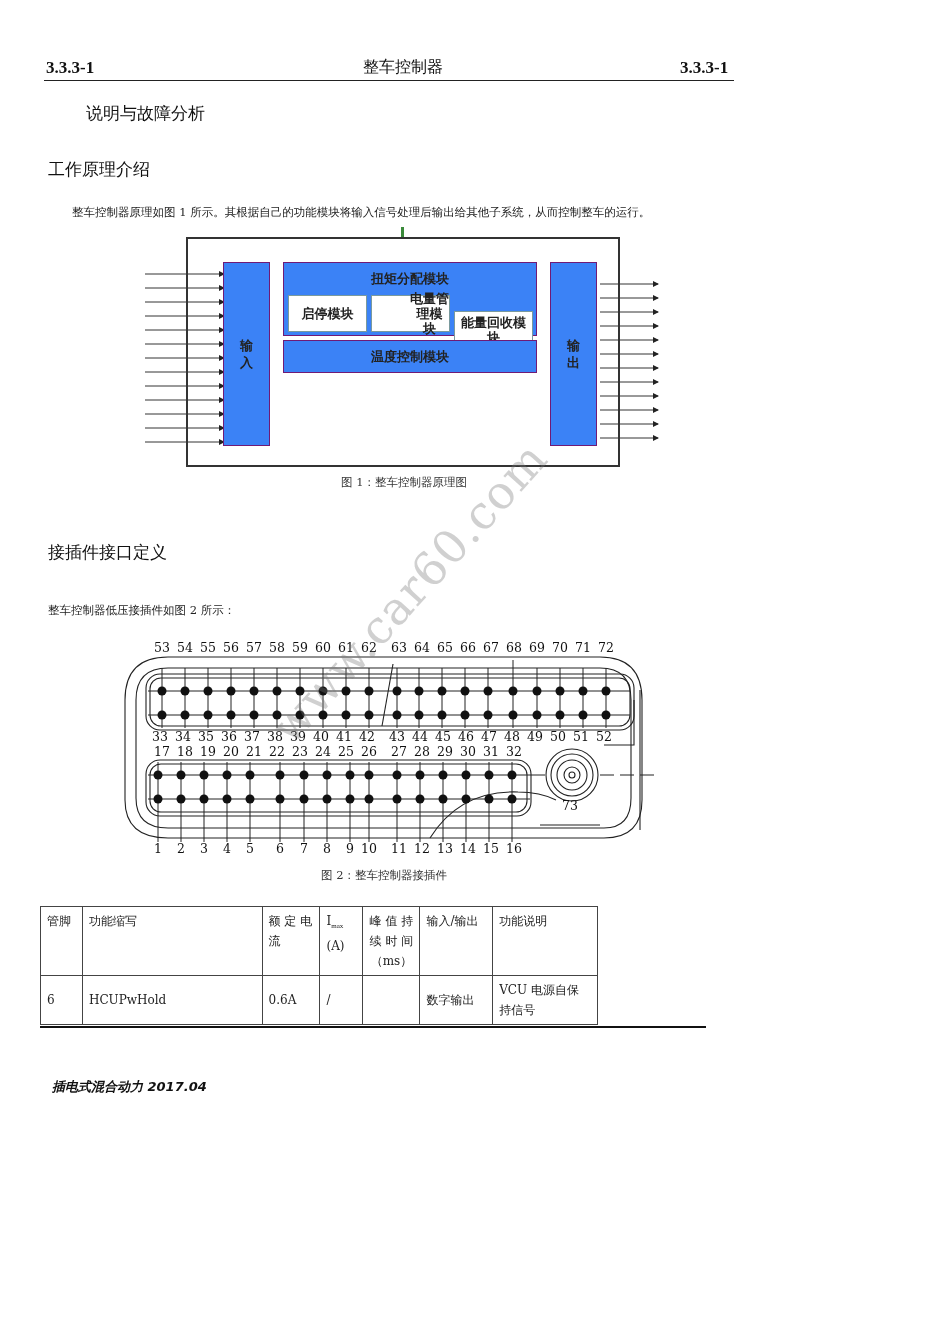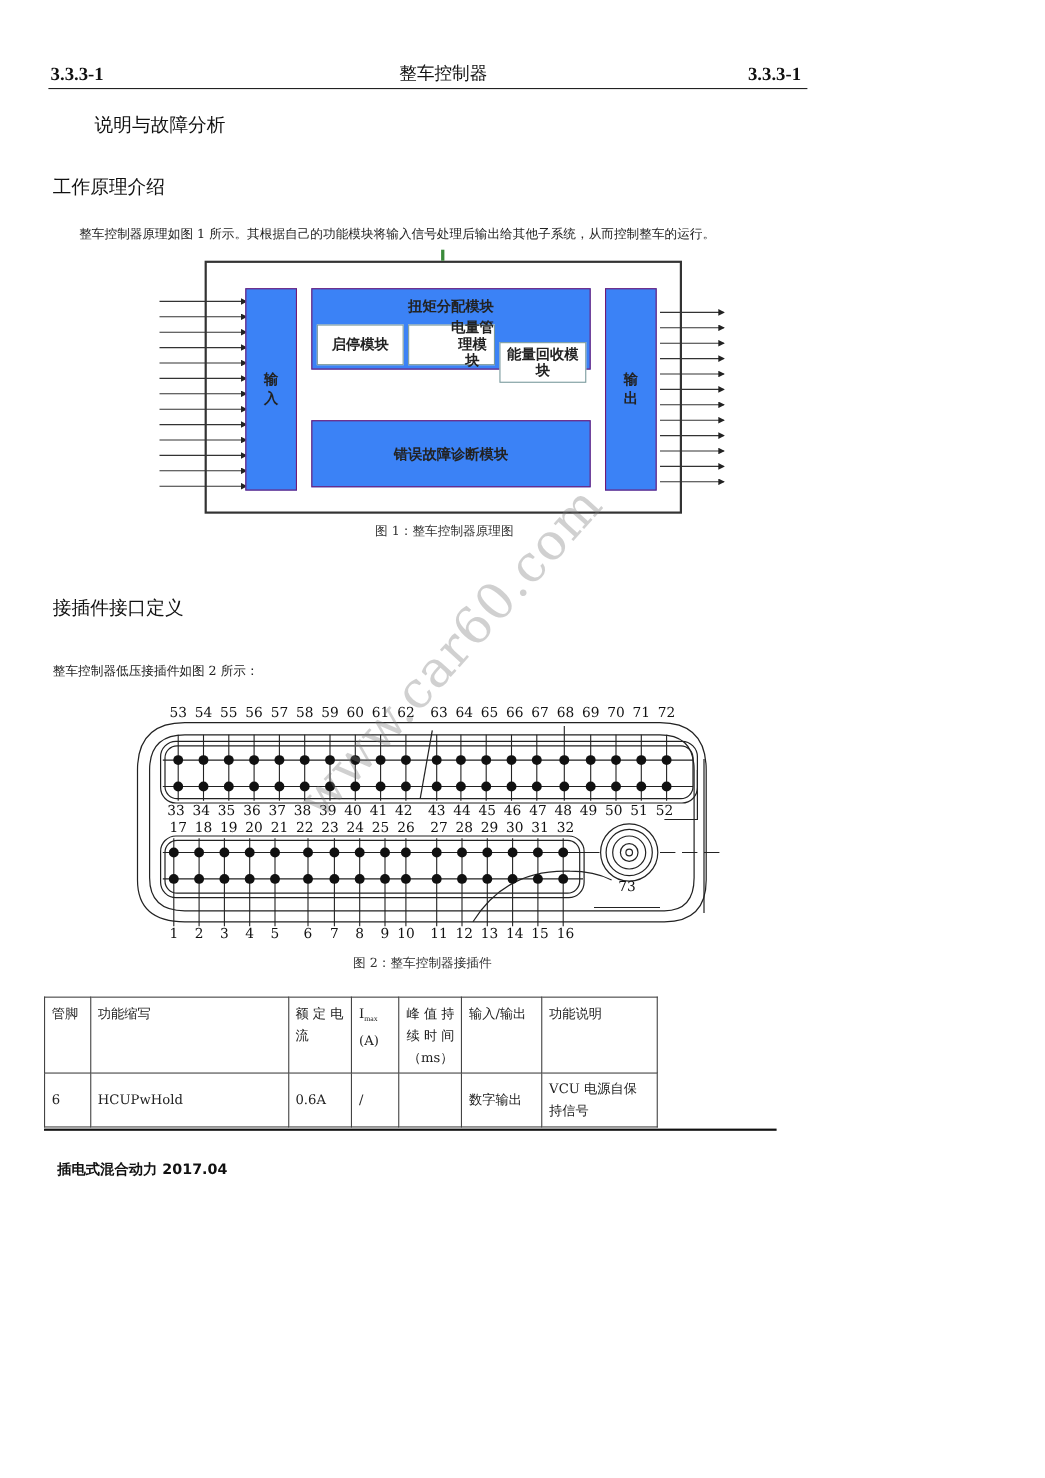--- a/index.html
+++ b/index.html
@@ -20,21 +20,21 @@
               font-family: "DejaVu Sans", sans-serif; font-weight: bold; font-size: 13px; color: #222;
               display: flex; align-items: center; justify-content: center; text-align: center; line-height: 15px; }
   .vtext { display: flex; flex-direction: column; align-items: center; justify-content: center; height: 100%; line-height: 17px; }
   .ctext { display: flex; align-items: center; justify-content: center; height: 100%; }
   
   table.pins { position: absolute; left: 40px; top: 906px; border-collapse: collapse; width: 558px;
                font-family: "DejaVu Serif", serif; font-size: 12px; color: #222; }
   table.pins td { border: 1.2px solid #444; vertical-align: top; padding: 4px 6px; line-height: 20px; }
   table.pins tr.data td { vertical-align: middle; }
   .footer-rule { left: 40px; top: 1026px; width: 666px; border-top: 2px solid #111; }
-  .footer-text { left: 52px; top: 1054px; font-family: "DejaVu Sans", sans-serif; font-size: 13px; font-weight: bold; }
+  .footer-text { left: 52px; top: 1078px; font-family: "DejaVu Sans", sans-serif; font-size: 13px; font-weight: bold; font-style: italic; }
   .watermark { left: 300px; top: 700px; font-family: "DejaVu Serif", serif; font-size: 46px; color: rgba(120,120,120,0.35);
                transform: rotate(-48deg); transform-origin: left bottom; white-space: nowrap; letter-spacing: 1px; }
   svg text { font-family: "DejaVu Serif", serif; }
 </style>
 </head>
 <body>
 
 <div class="abs hdr-num" style="left:46px;">3.3.3-1</div>
 <div class="abs hdr-title">整车控制器</div>
 <div class="abs hdr-num" style="left:680px;">3.3.3-1</div>
@@ -82,22 +82,22 @@
       </div>
       <div class="whitebox" style="left:87px; top:32px; width:79px; height:37px; flex-direction:column;padding-left:38px;">
         <span>电量管理模</span>
         <span>块</span>
       </div>
       <div class="whitebox" style="left:170px; top:48px; width:79px; height:37px; flex-direction:column;">
         <span>能量回收模</span>
         <span>块</span>
       </div>
     </div>
-    <div class="tealbox" style="left:95px; top:143px; width:254px; height:61px;">
-      <div class="ctext">错误故障诊断模块</div>
+    <div class="tealbox" style="left:95px; top:101px; width:254px; height:33px;">
+      <div class="ctext">温度控制模块</div>
     </div>
     <div class="tealbox" style="left:362px; top:23px; width:47px; height:184px;">
       <div class="vtext">
         <span>输</span>
         <span>出</span>
       </div>
     </div>
   </div>
 
   <svg class="abs" style="left:598px; top:270px;" width="65" height="180">

